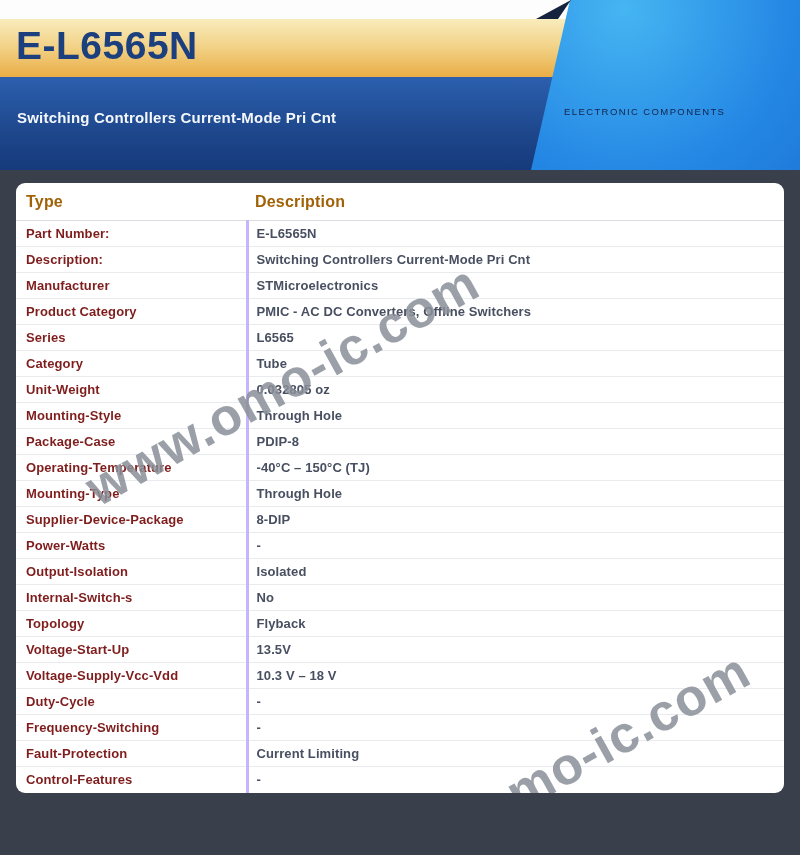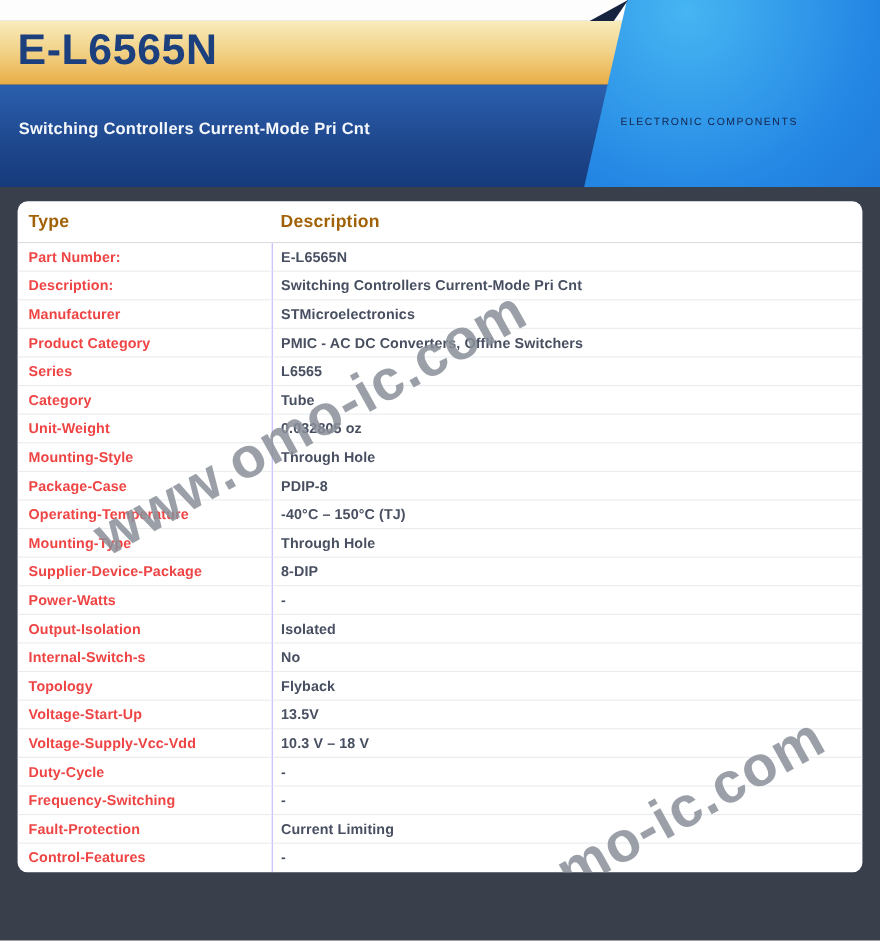--- a/index.html
+++ b/index.html
@@ -66,21 +66,21 @@
     letter-spacing:0.2px;
   }
   table.spec th.desc { padding-left:8px; }
   table.spec td {
     height:26px; vertical-align:middle;
     font-size:13px; font-weight:bold; color:#4b5364;
     padding:0 10px; border-top:1px solid #e9ebee;
     letter-spacing:0.1px; white-space:nowrap; overflow:hidden;
   }
   table.spec tr:first-child td { border-top:none; }
-  table.spec td.label { border-right:1px solid #c4b5fd; color:#ef4444; }
+  table.spec td.label { border-right:3px solid #c4b5fd; color:#7f1d1d; }
   table.spec td.value { padding-left:8px; color:#474f60; }
 
   
   .wm {
     position:absolute; white-space:nowrap; pointer-events:none;
     font-size:52px; font-weight:bold; letter-spacing:1px;
     color:rgba(138,143,153,0.85);
     transform:translate(-50%,-50%) rotate(-29deg);
   }
   .wm1 { left:266px; top:202px; }

